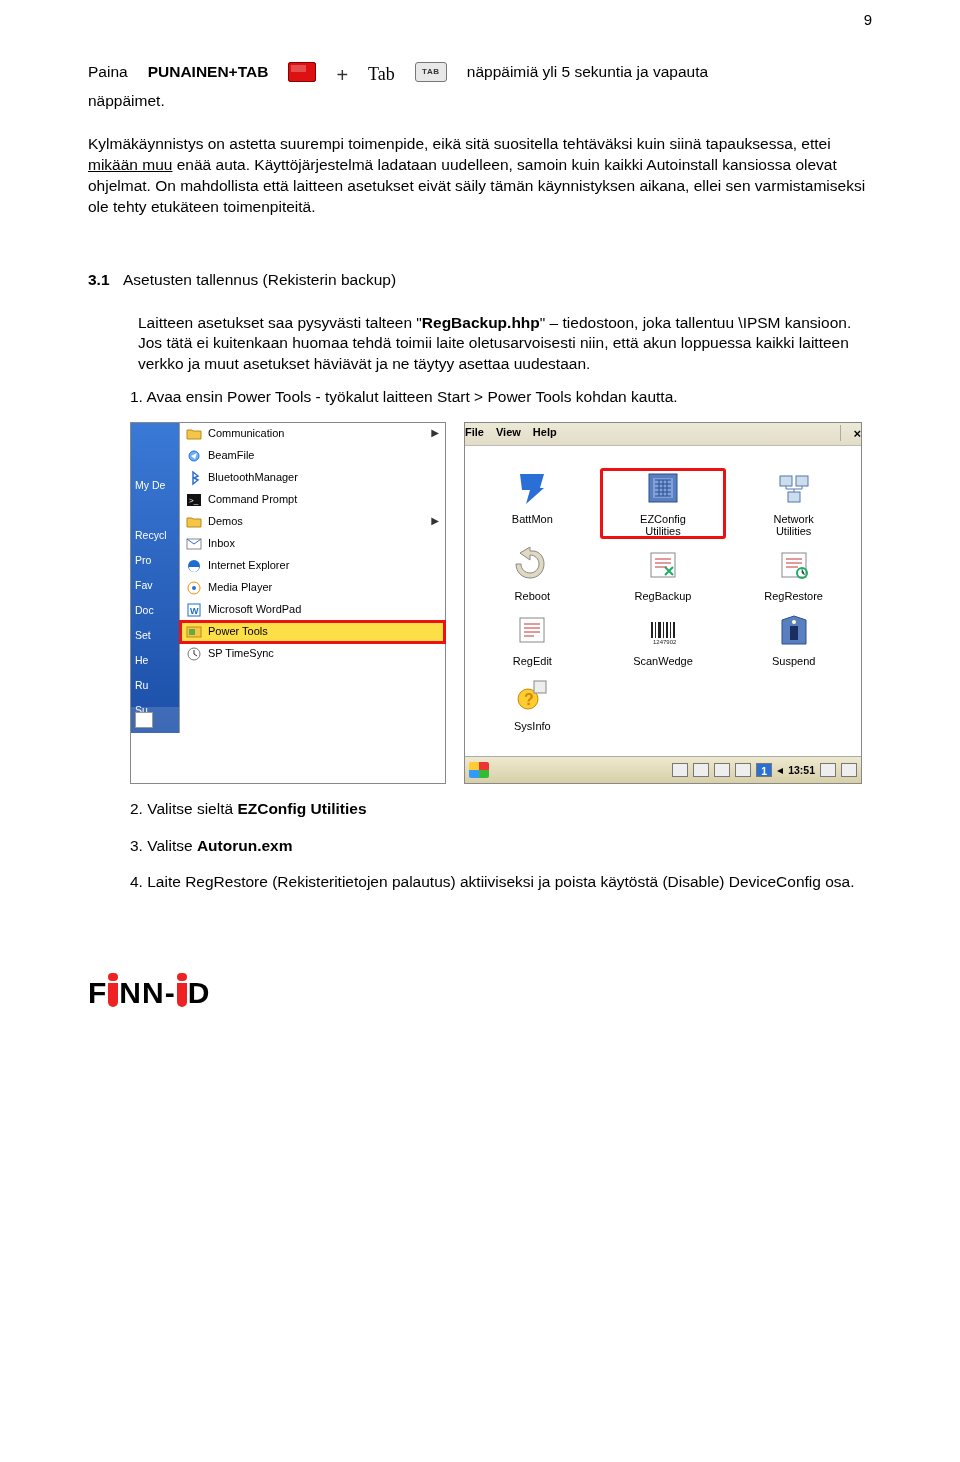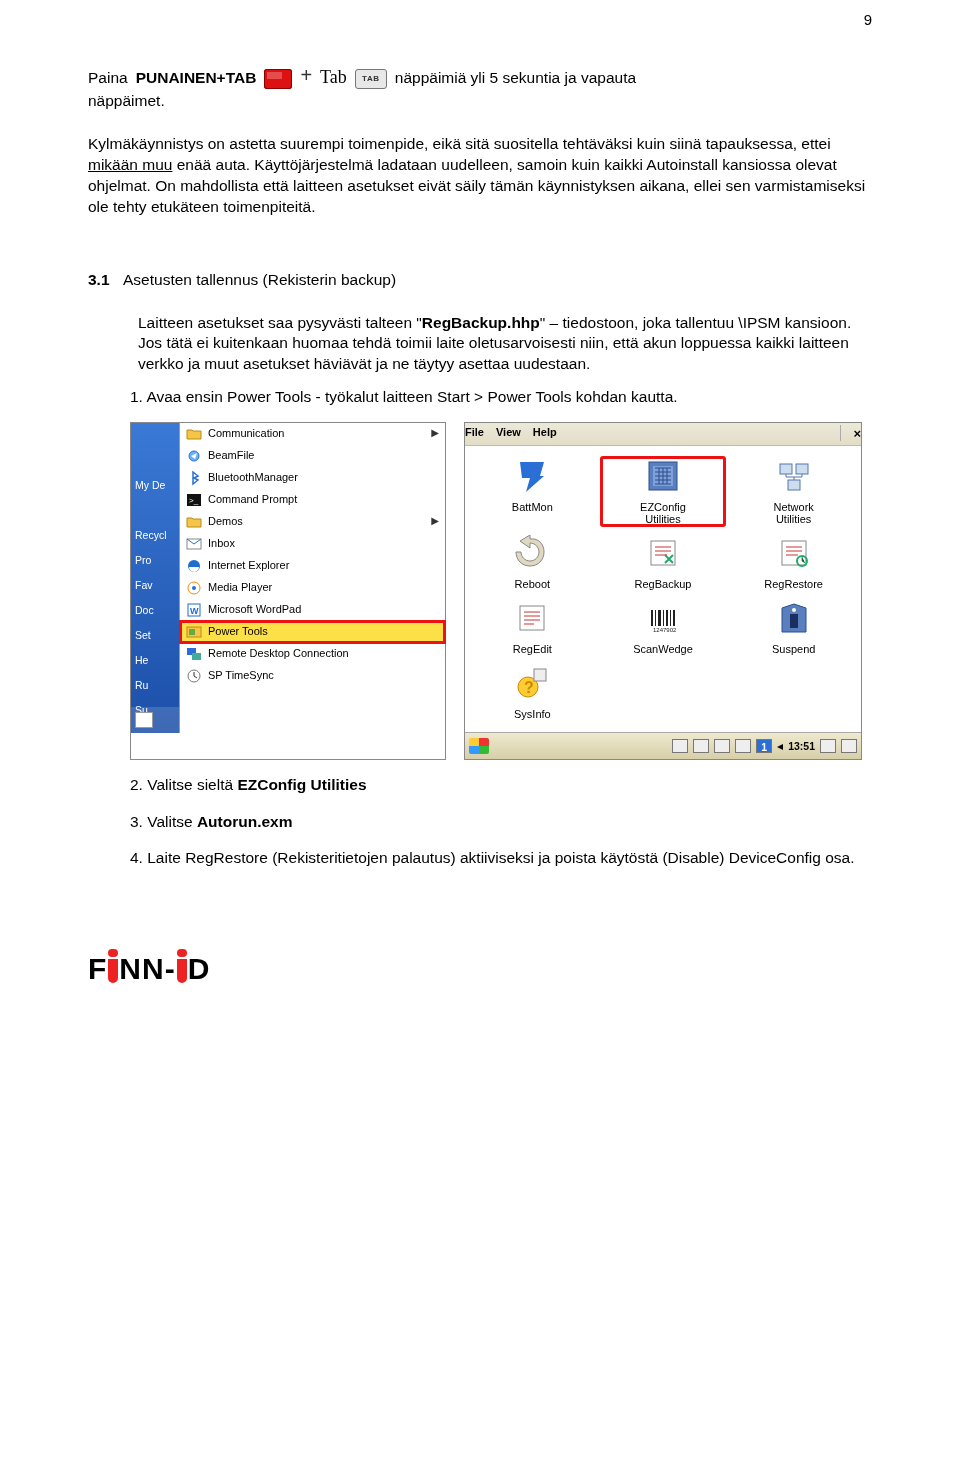--- a/index.html
+++ b/index.html
@@ -1,39 +1,39 @@
 <!DOCTYPE html>
 <html><head>
 <meta charset="utf-8">
 <style>
   body{margin:0;background:#fff;font-family:Verdana,Geneva,sans-serif;color:#000;font-size:15.5px;line-height:1.35}
   .page{width:960px;margin:0 auto;position:relative;padding:22px 88px 40px 88px;box-sizing:border-box}
   .pnum{position:absolute;top:10px;right:88px;font-size:15px}
   .lead-wrap{margin-top:40px}
-  .lead-line1{display:flex;align-items:flex-end;gap:8px;margin:0}
+  .lead-line1{display:flex;align-items:flex-start;gap:20px;margin:0}
   .lead-line2{margin:2px 0 0 0}
   b{font-weight:700}
   .red-chip{width:28px;height:20px;background:#d11;border-radius:3px;position:relative;box-shadow:inset 0 0 0 1px #800}
   .red-chip:after{content:"";position:absolute;left:3px;top:3px;right:10px;bottom:10px;background:rgba(255,255,255,.25)}
   .plus{font-size:20px;font-weight:400;color:#333}
   .tab-word{font-family:Georgia,'Times New Roman',serif;font-size:18px}
   .tab-key{display:inline-flex;align-items:center;justify-content:center;width:30px;height:18px;border:1px solid #777;background:#e8e8e8;border-radius:3px;font-size:8px;font-weight:700;color:#333;letter-spacing:.5px}
   .para{margin:22px 0 0 0}
   .u{text-decoration:underline}
   .sec-row{display:flex;gap:5px;margin-top:52px}
   .sec-num{font-weight:700;min-width:30px}
   .sec-title{font-weight:400}
   .figs{display:flex;gap:18px;margin-top:14px;margin-left:42px}
   
   .winshot{border:1px solid #888;background:#fff;font-family:Tahoma,Arial,sans-serif;font-size:11px;color:#000}
   .win-menubar{background:linear-gradient(#ece9d8,#e3ddc7);border-bottom:1px solid #bbb;padding:2px 0;display:flex;gap:12px;align-items:flex-start}
   .win-menubar .spacer{flex:1}
   .divv{width:1px;height:16px;background:#aaa}
   .close-x{font-size:13px;font-weight:700;cursor:default}
-  .win-body{background:#fff;padding:12px 6px;display:grid;grid-template-columns:repeat(3,1fr);gap:10px 8px}
+  .win-body{background:#fff;padding:24px 6px;display:grid;grid-template-columns:repeat(3,1fr);gap:10px 8px}
   .dicon{display:flex;flex-direction:column;align-items:center;gap:3px;text-align:center}
   .dicon svg{width:36px;height:36px}
   .dicon .cap{font-size:11px;line-height:1.1;white-space:nowrap}
   .redbox{outline:3px solid #e11;outline-offset:-1px;border-radius:1px}
   .taskbar{background:linear-gradient(#efe9cf,#d6cfa7);border-top:1px solid #aaa;padding:2px 4px;display:flex;align-items:center;gap:6px;height:22px}
   .start-flag{width:20px;height:16px;background:conic-gradient(#e33 0 25%,#3b3 0 50%,#39f 0 75%,#fc3 0 100%);border-radius:2px}
   .tray{margin-left:auto;display:flex;align-items:center;gap:5px;font-size:10.5px}
   .tray .mini{width:14px;height:12px;border:1px solid #777;background:#eee}
   .tray .clock{font-weight:700}
   
@@ -182,27 +182,20 @@
             </div>
             <div class="mitem hi">
               <span class="icn"><svg viewBox="0 0 16 16">
                   <rect x="1" y="3" width="14" height="10" fill="#f5c547" stroke="#b88a1f"></rect>
                   <rect x="3" y="5" width="6" height="6" fill="#6a4"></rect>
                 </svg></span>
               <span>Power Tools</span>
             </div>
             <div class="mitem">
               <span class="icn"><svg viewBox="0 0 16 16">
-                  <rect x="1" y="2" width="9" height="7" fill="#2a6fd6"></rect>
-                  <rect x="6" y="7" width="9" height="7" fill="#4a9"></rect>
-                </svg></span>
-              <span>Remote Desktop Connection</span>
-            </div>
-            <div class="mitem">
-              <span class="icn"><svg viewBox="0 0 16 16">
                   <circle cx="8" cy="8" r="6" fill="#fff" stroke="#777"></circle>
                   <path d="M8 8V4M8 8l3 2" stroke="#333"></path>
                 </svg></span>
               <span>SP TimeSync</span>
             </div>
           </div>
       </div>
     </div>
 
     <div class="winshot right-shot">

